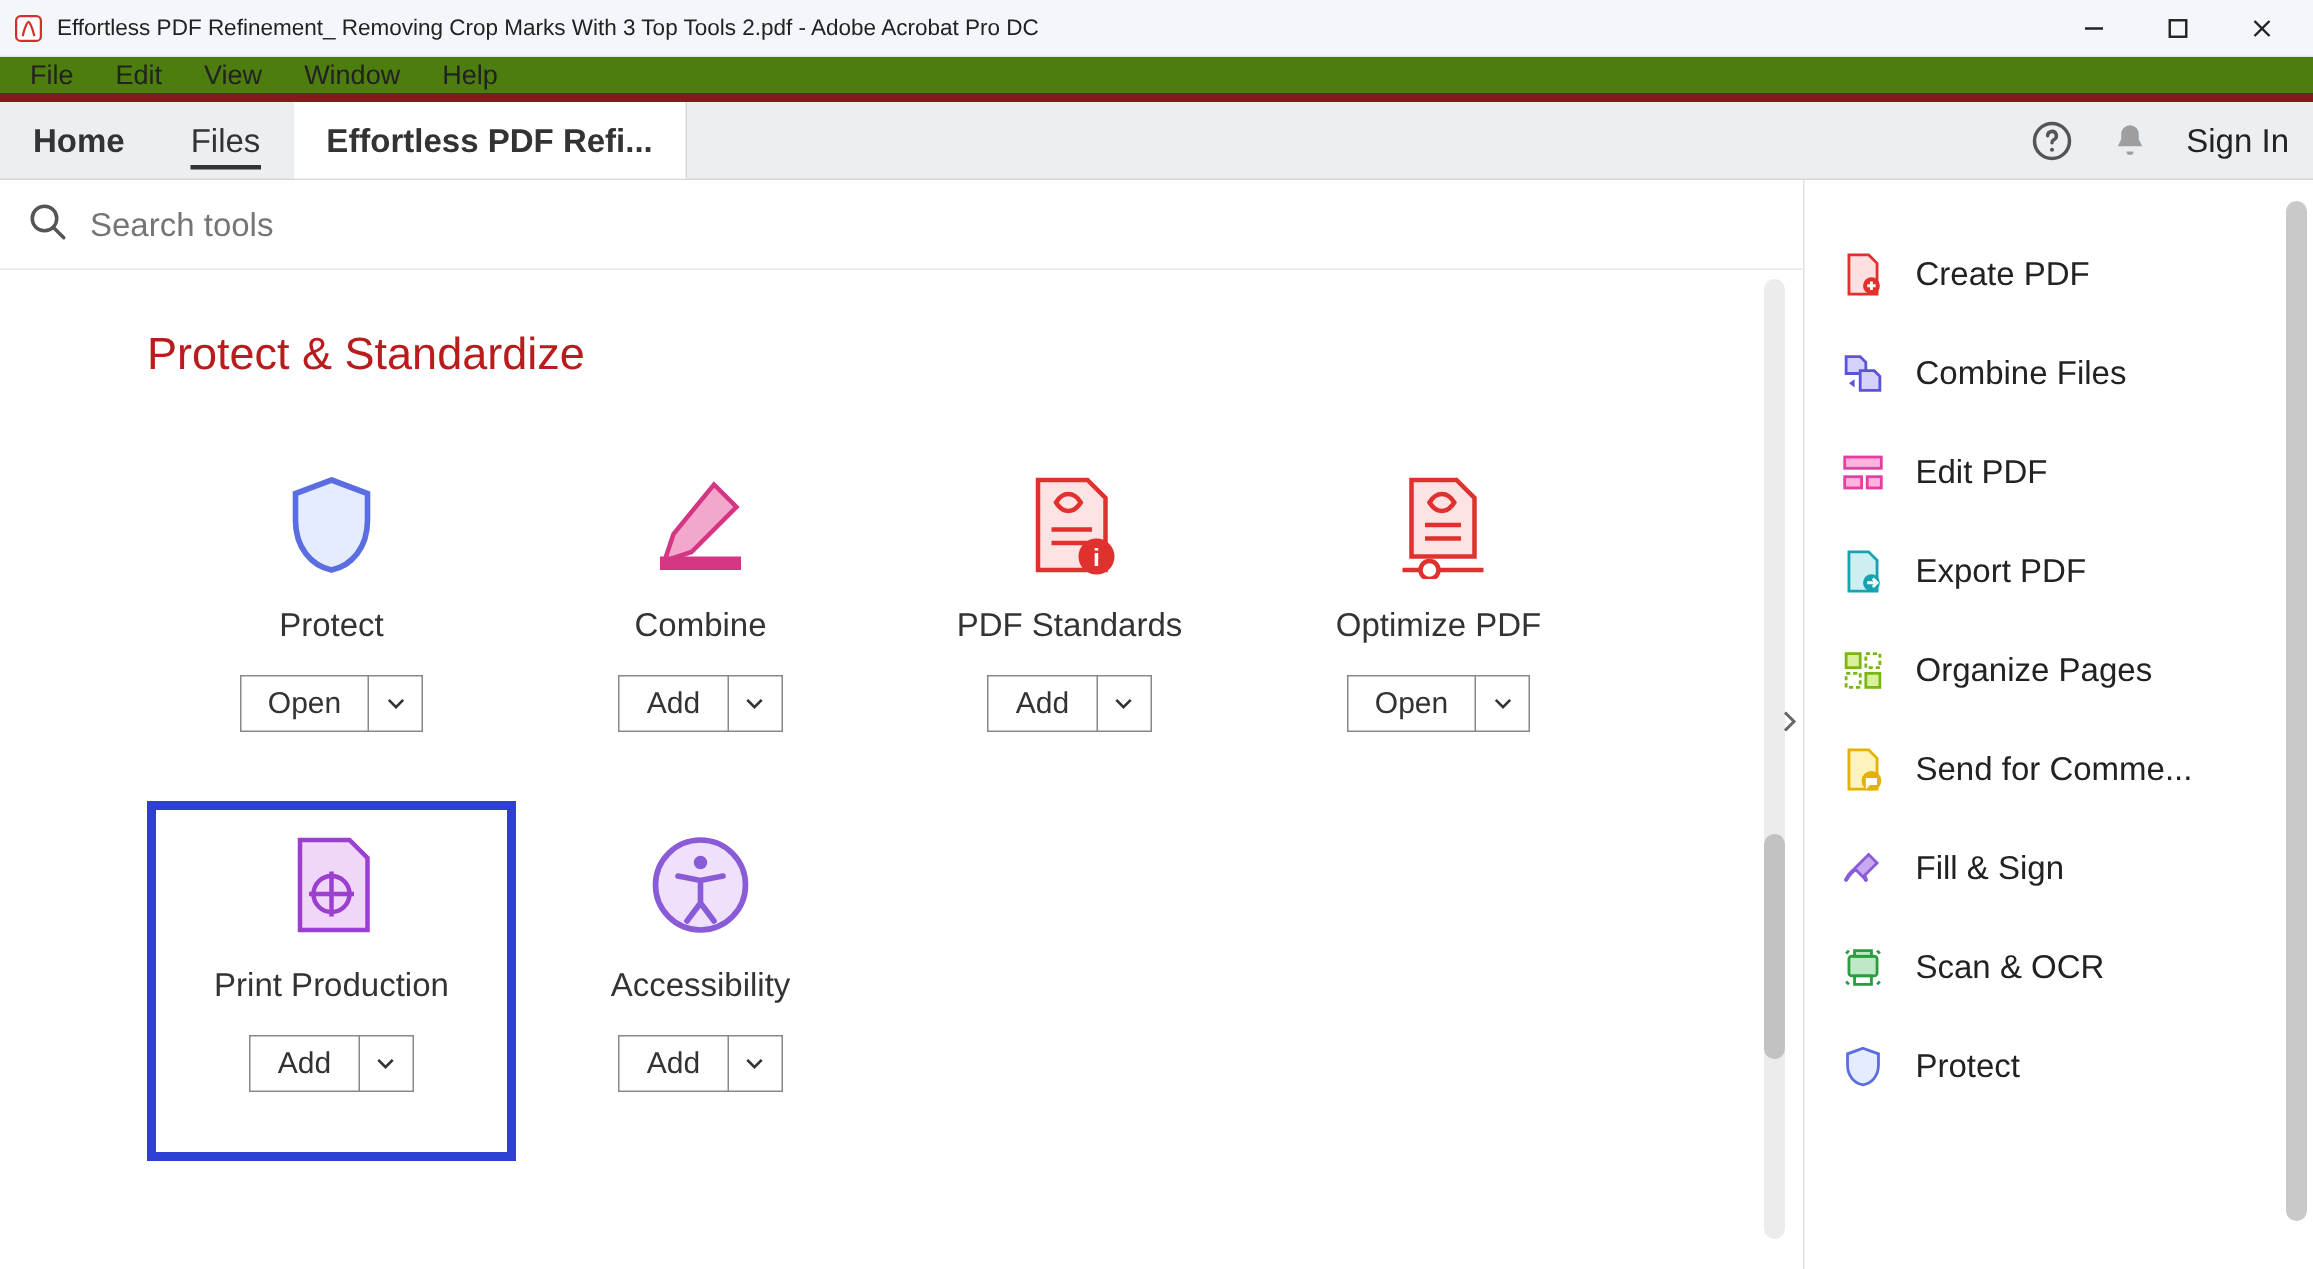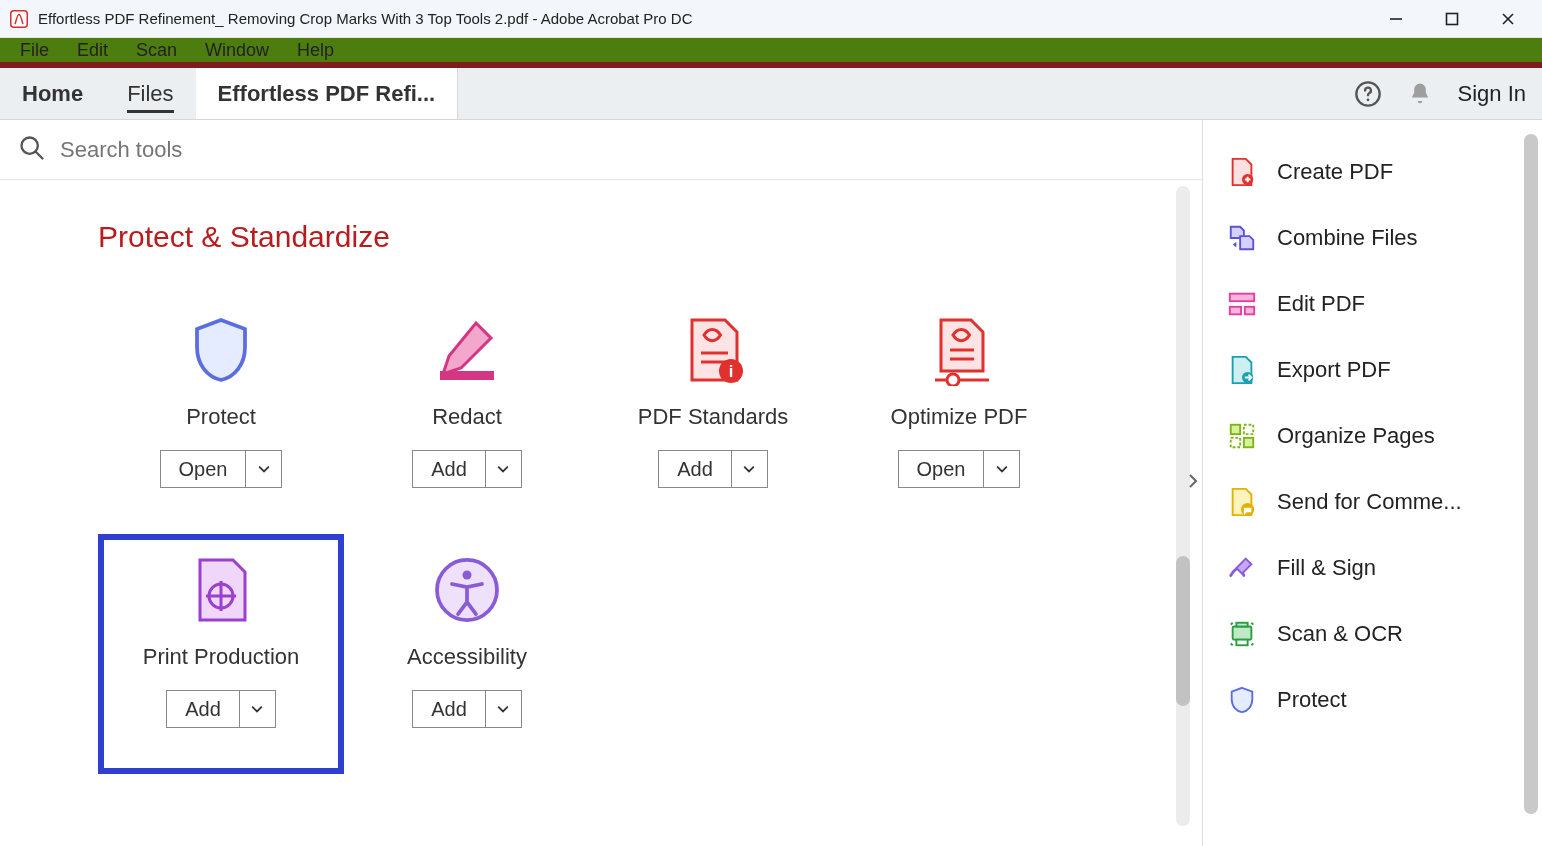--- a/index.html
+++ b/index.html
@@ -49,21 +49,21 @@
   .split-btn .dd { width: 36px; padding: 0; display: flex; align-items: center; justify-content: center; border-left: none; }
   .split-btn .dd svg { width: 12px; height: 12px; }
   .highlight { outline: 6px solid #2f3fd1; outline-offset: -6px; background: #fff; }
 
   .main-scroll { position: absolute; right: 12px; top: 66px; width: 14px; height: 640px; background: #ececec; border-radius: 7px; }
   .main-scroll .thumb { position: absolute; top: 370px; width: 14px; height: 150px; background: #c2c2c2; border-radius: 7px; }
 
   .collapse-btn { position: absolute; right: 0; top: 340px; width: 18px; height: 42px; display: flex; align-items: center; justify-content: center; }
 
   
-  .right-panel { width: 340px; background: #fff; border-left: 1px solid #e0e0e0; position: relative; padding: 25px 8px 0 24px; text-align: center; }
+  .right-panel { width: 340px; background: #fff; border-left: 1px solid #e0e0e0; position: relative; padding: 36px 8px 0 24px; text-align: center; }
   .right-panel .rp-scroll { position: absolute; right: 4px; top: 14px; width: 14px; height: 680px; background: #c9c9c9; border-radius: 7px; }
   .rp-item { display: flex; align-items: center; gap: 20px; height: 54px; margin-bottom: 12px; }
   .rp-item .rp-icon { width: 30px; height: 30px; display: flex; align-items: center; justify-content: center; }
   .rp-item .rp-label { font-size: 22px; color: #222; }
 </style>
 </head>
 <body>
 
 <div class="titlebar">
   <span class="app-icon">
@@ -88,21 +88,21 @@
     <svg viewBox="0 0 14 14">
         <line x1="2" y1="2" x2="12" y2="12" stroke="#222" stroke-width="1.6"></line>
         <line x1="12" y1="2" x2="2" y2="12" stroke="#222" stroke-width="1.6"></line>
       </svg>
   </div>
 </div>
 
 <div class="menubar">
   <span class="menu-item">File</span>
   <span class="menu-item">Edit</span>
-  <span class="menu-item">Scan</span>
+  <span class="menu-item">View</span>
   <span class="menu-item">Window</span>
   <span class="menu-item">Help</span>
 </div>
 
 <div class="tabrow">
   <div class="tab">Home</div>
   <div class="tab tools">Files</div>
   <div class="tab doc">Effortless PDF Refi...</div>
   <div class="spacer"></div>
   <div class="top-right">
@@ -159,21 +159,21 @@
           </div>
         </div>
 
         <div class="tool-card">
           <span class="tool-icon">
             <svg viewBox="0 0 48 48">
                 <path d="M30 6 L40 16 L20 36 L8 40 L12 28 Z" fill="#f4a7cc" stroke="#d33682" stroke-width="2"></path>
                 <rect x="6" y="38" width="36" height="6" fill="#d33682"></rect>
               </svg>
           </span>
-          <span class="tool-label">Redact</span>
+          <span class="tool-label">Combine</span>
           <div class="split-btn">
             <button>Add</button>
             <button class="dd">
               <svg viewBox="0 0 10 10">
                   <path d="M1 3 L5 7 L9 3" fill="none" stroke="#333" stroke-width="1.5"></path>
                 </svg>
             </button>
           </div>
         </div>
 

